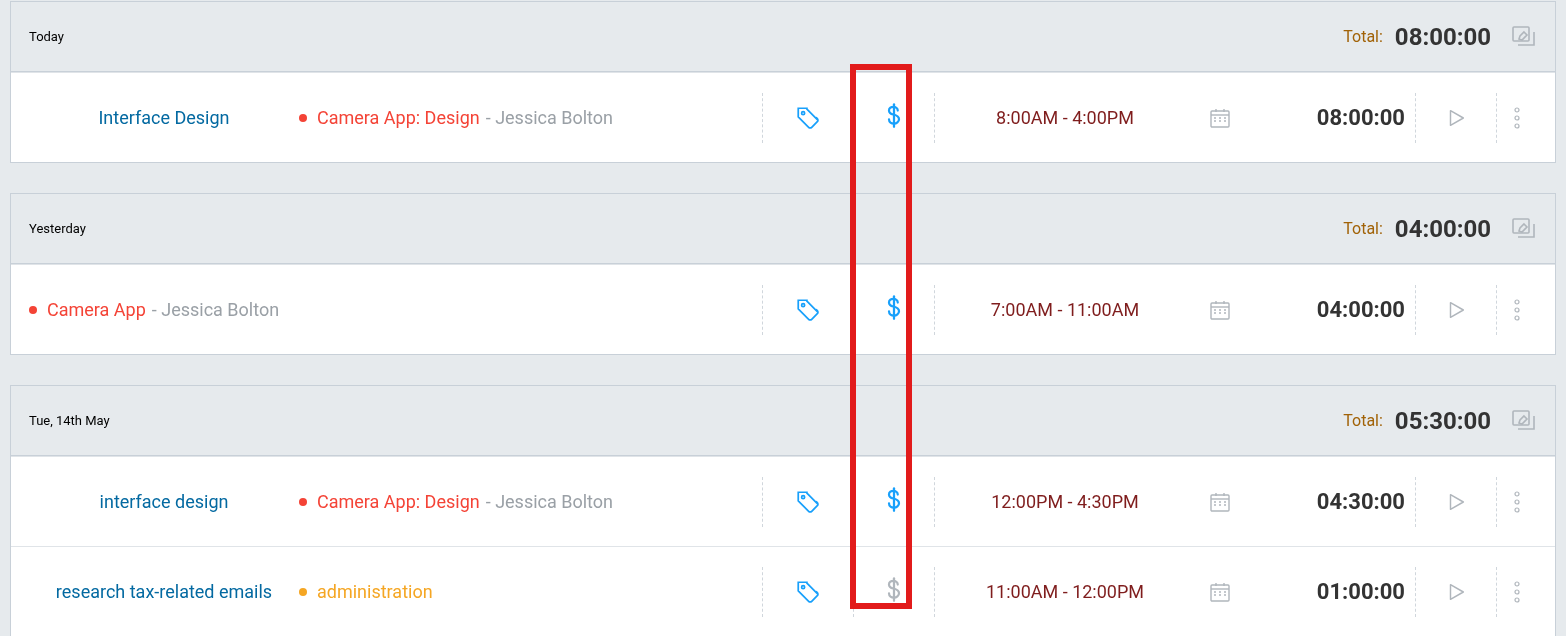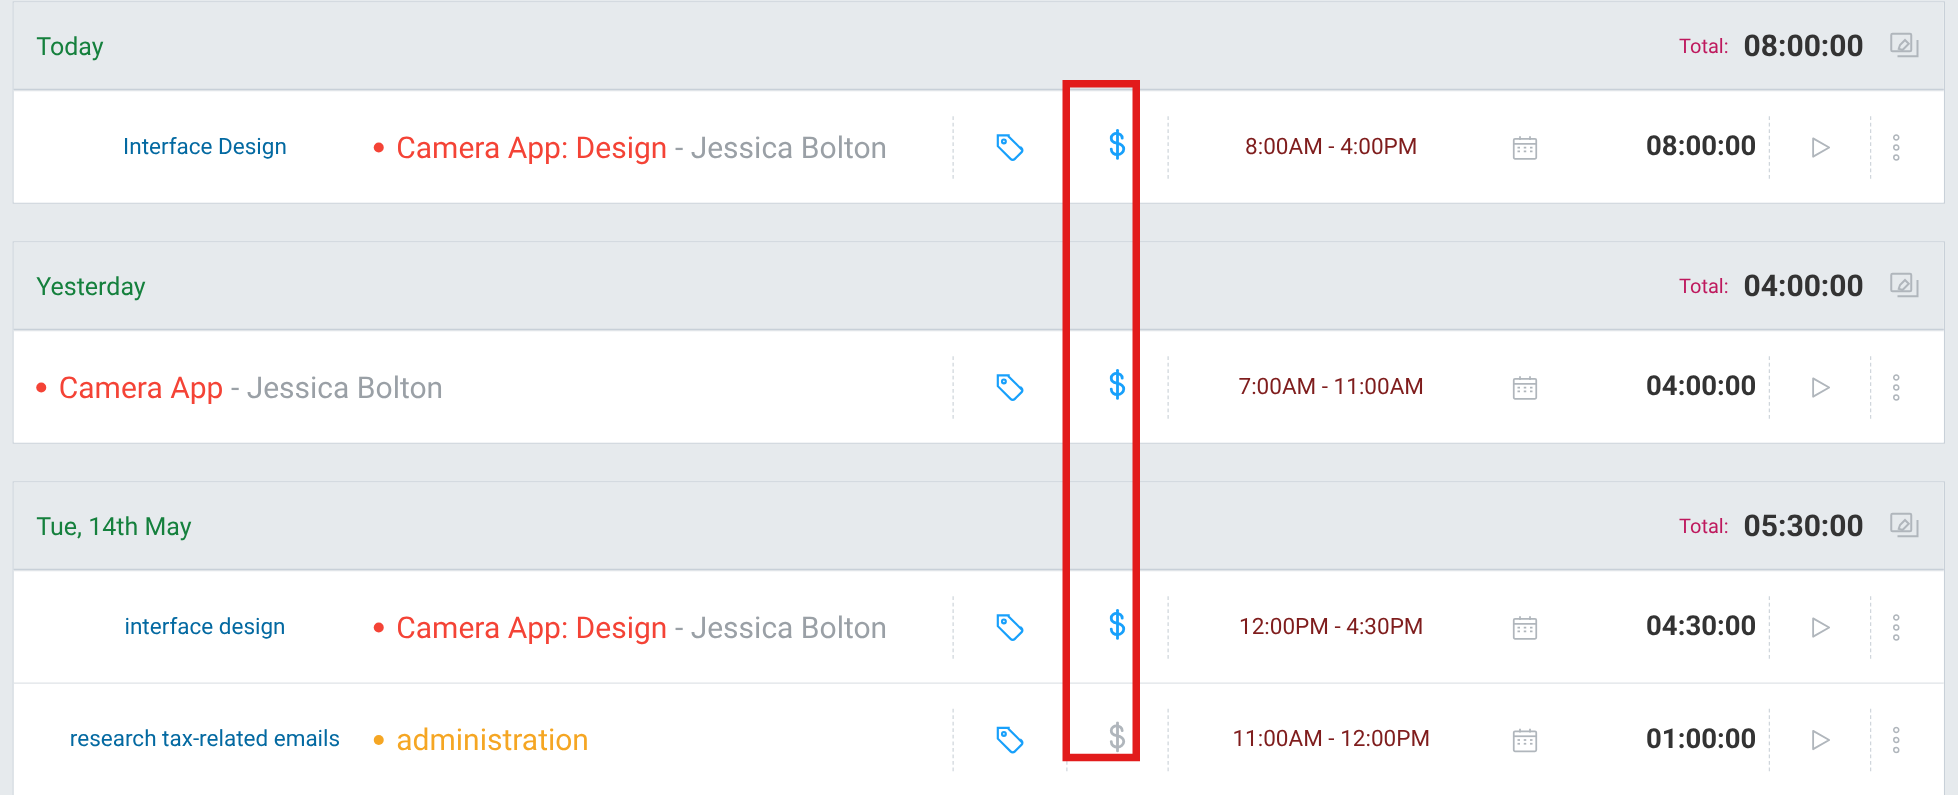--- a/index.html
+++ b/index.html
@@ -16,26 +16,26 @@
   }
   .group-header {
     display: flex;
     align-items: center;
     padding: 0 18px;
     height: 70px;
     background: #e6eaed;
     border-bottom: 1px solid #c8d0d8;
   }
   .group-date {
-    color: #15803d;
-    font-size: 20px;
+    color: #000000;
+    font-size: 13px;
     flex: 1;
   }
   .group-total-label {
-    color: #be185d;
+    color: #a16207;
     font-size: 16px;
     margin-right: 12px;
   }
   .group-total-value {
     color: #333;
     font-size: 24px;
     font-weight: 700;
     margin-right: 20px;
   }
   .bulk-edit { color: #8a9199; cursor: pointer; }
@@ -51,21 +51,21 @@
   .entry-desc {
     width: 270px;
     color: #0369a1;
     font-size: 18px;
     text-align: center;
   }
   .entry-project {
     flex: 1;
     display: flex;
     align-items: center;
-    font-size: 24px;
+    font-size: 18px;
   }
   .project-dot {
     width: 8px; height: 8px; border-radius: 50%;
     margin-right: 10px; display: inline-block;
   }
   .project-name {  }
   .project-client { color: #9aa0a6; margin-left: 6px; }
   .vdiv {
     width: 0;
     height: 50px;

